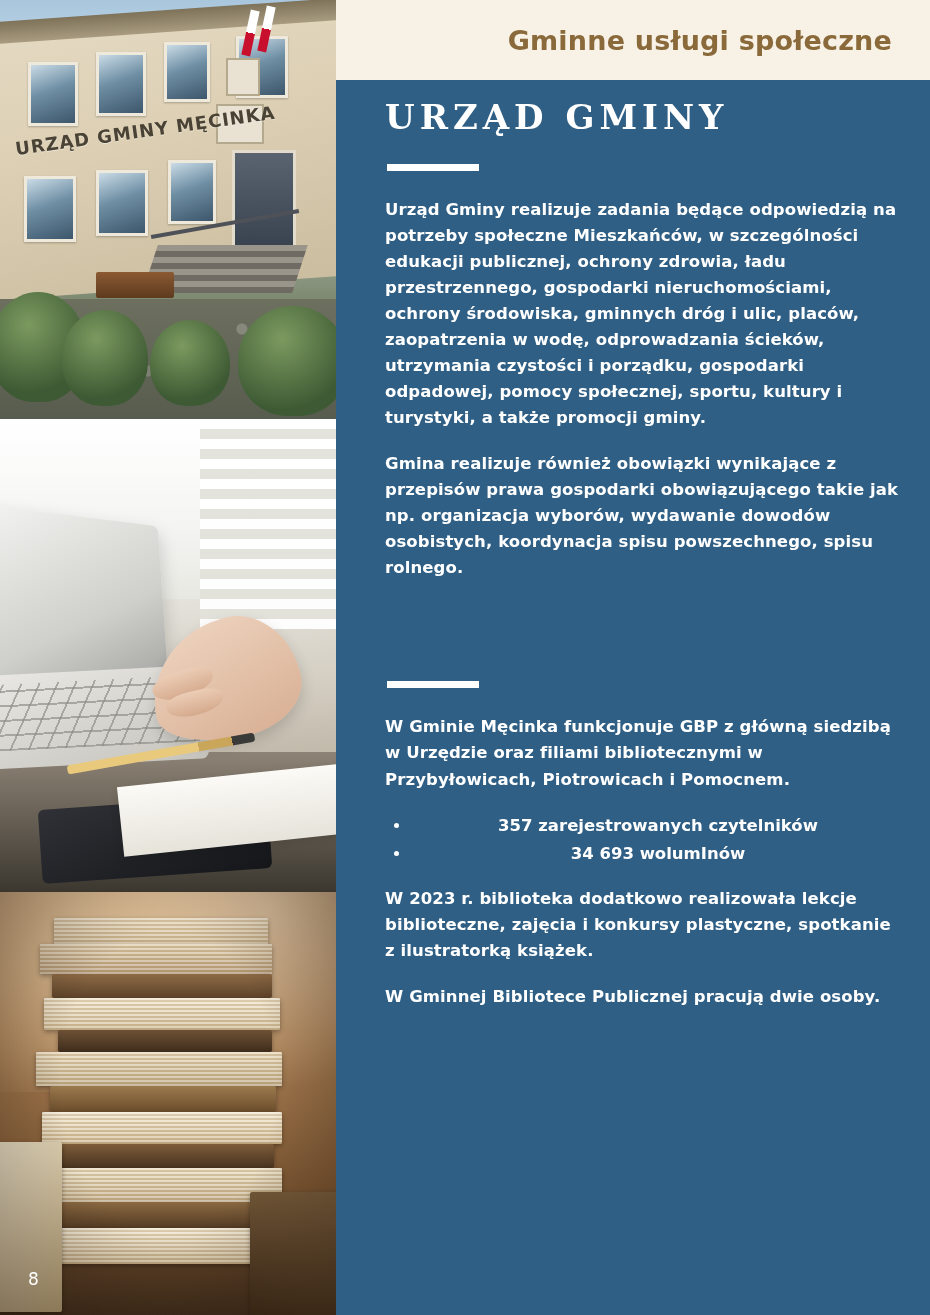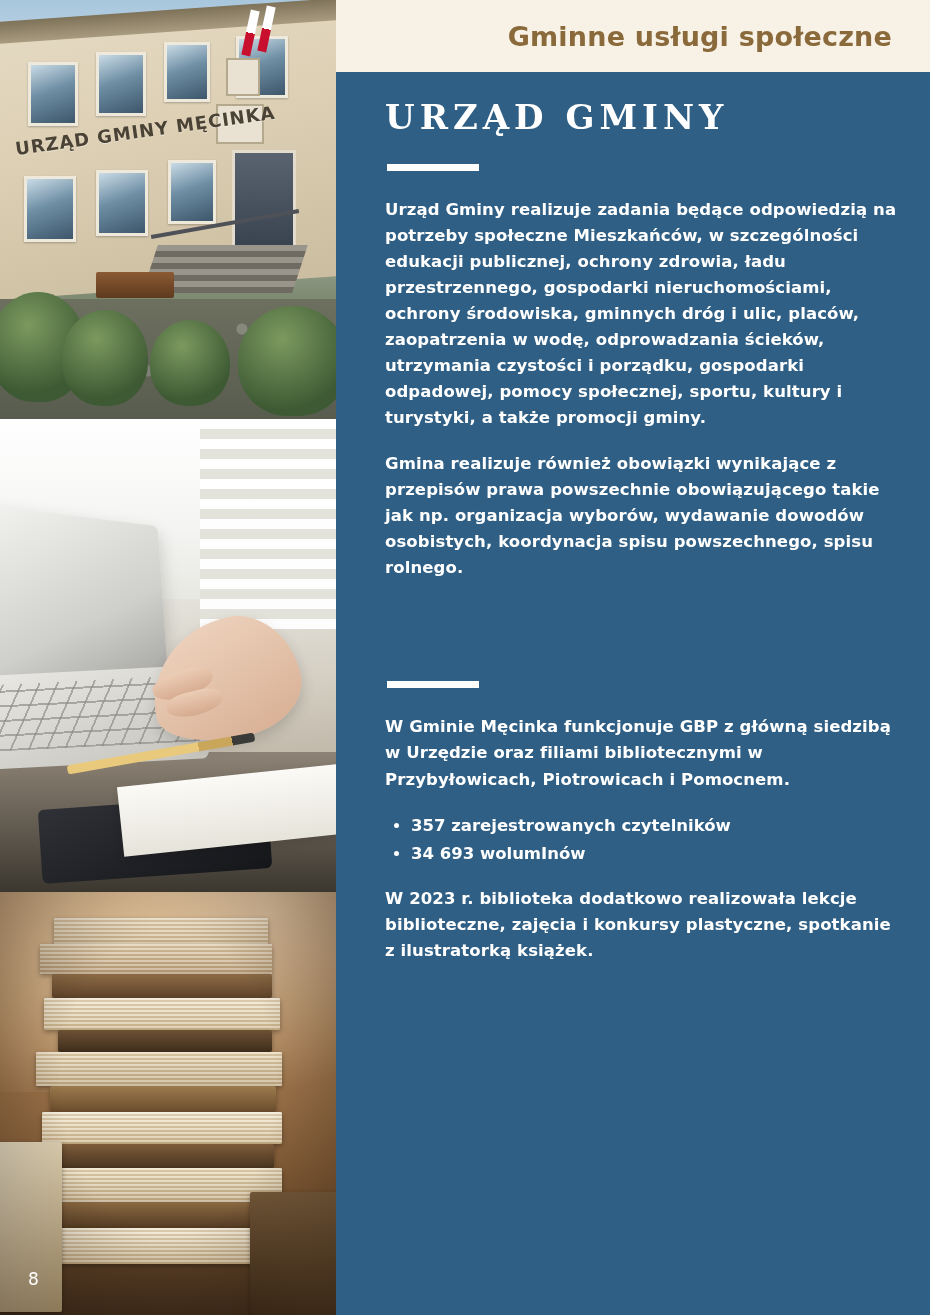--- a/index.html
+++ b/index.html
@@ -220,21 +220,21 @@
     position: absolute;
     left: 336px;
     top: 0;
     width: 594px;
     height: 1315px;
     background: #2f5f84;
   }
   .top-banner {
     position: absolute;
     left: 0; top: 0;
-    width: 594px; height: 72px;
+    width: 594px; height: 80px;
     background: #f7f1e6;
     display: flex;
     align-items: center;
     justify-content: flex-end;
   }
   .banner-title {
     color: #8a6a3a;
     font-family: "DejaVu Sans", sans-serif;
     font-weight: 700;
     font-size: 27px;
@@ -277,21 +277,21 @@
   p.body:last-child { margin-bottom: 0; }
   ul.bullets {
     margin: 0 0 18px 0;
     padding-left: 26px;
     font-family: "DejaVu Sans", sans-serif;
     font-weight: 700;
     font-size: 16.5px;
     line-height: 1.62;
     color: #ffffff;
   }
-  ul.bullets li { margin: 0 0 2px 0; }
+  ul.bullets li { margin: 0 0 2px 0; text-align: center; }
   .block-gap { height: 56px; }
 </style>
 </head>
 <body>
 
 <div class="page">
 
   <div class="photo-col">
 
     <div class="photo photo-1">
@@ -386,29 +386,30 @@
     <div class="top-banner">
       <div class="banner-title">Gminne usługi społeczne</div>
     </div>
 
     <div class="content">
 
       <h2 class="section-title">URZĄD GMINY</h2>
       <div class="rule"></div>
 
       <p class="body">Urząd Gminy realizuje zadania będące odpowiedzią na potrzeby społeczne Mieszkańców, w szczególności  edukacji publicznej, ochrony zdrowia, ładu przestrzennego, gospodarki nieruchomościami, ochrony środowiska, gminnych dróg i ulic, placów, zaopatrzenia w wodę, odprowadzania ścieków, utrzymania czystości i porządku, gospodarki odpadowej, pomocy społecznej, sportu, kultury i turystyki, a także promocji gminy.</p>
-      <p class="body">Gmina realizuje również obowiązki wynikające z przepisów prawa powszechnie obowiązującego takie jak np. organizacja wyborów, wydawanie dowodów osobistych, koordynacja spisu powszechnego, spisu rolnego.</p>
+      <p class="body">Gmina realizuje również obowiązki wynikające z przepisów prawa gospodarki obowiązującego takie jak np. organizacja wyborów, wydawanie dowodów osobistych, koordynacja spisu powszechnego, spisu rolnego.</p>
 
       <div class="block-gap"></div>
 
       <div class="rule"></div>
 
       <p class="body">W Gminie Męcinka funkcjonuje GBP z główną siedzibą w Urzędzie oraz filiami bibliotecznymi w Przybyłowicach, Piotrowicach i Pomocnem.</p>
 
       <ul class="bullets">
         <li>357 zarejestrowanych czytelników</li>
         <li>34 693 wolumInów</li>
       </ul>
 
       <p class="body">W 2023 r. biblioteka dodatkowo realizowała lekcje biblioteczne, zajęcia i konkursy plastyczne, spotkanie z ilustratorką książek.</p>
+      <p class="body">W Gminnej Bibliotece Publicznej pracują dwie osoby.</p>
     </div>
   </div>
 </div>
 
 </body></html>

